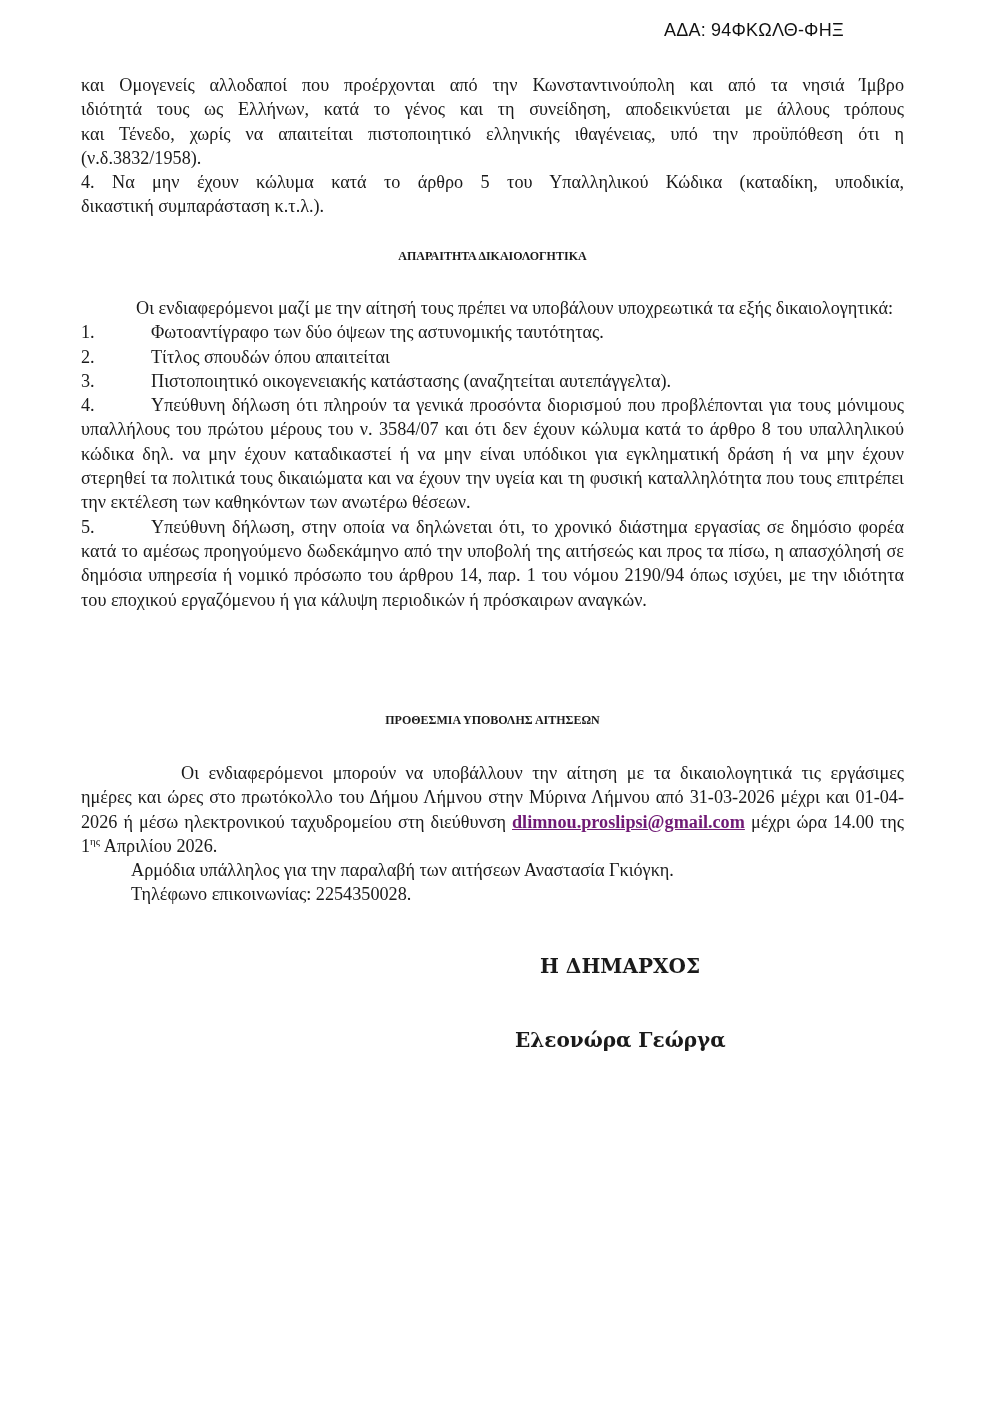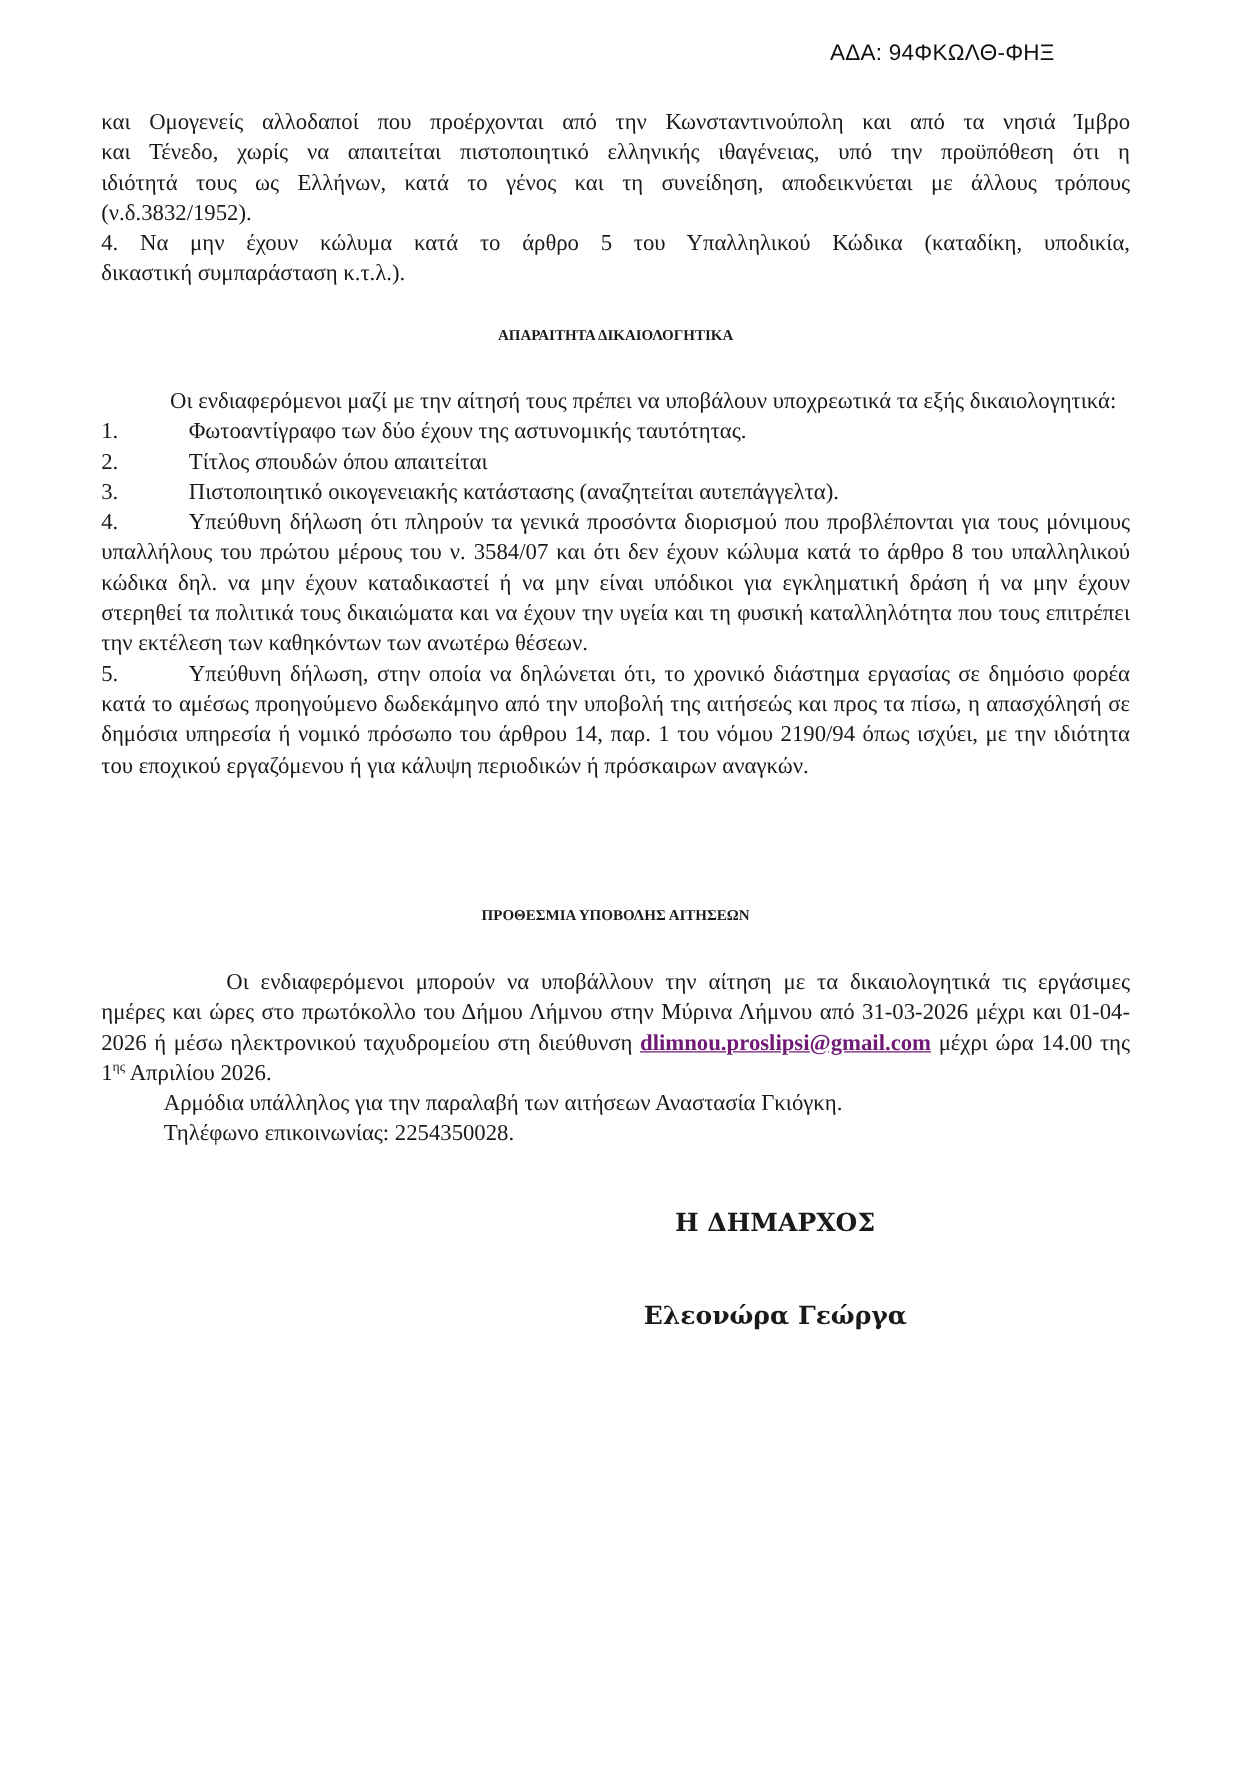--- a/index.html
+++ b/index.html
@@ -1,17 +1,17 @@
 <!DOCTYPE html>
 <html><head>
 <meta charset="utf-8">
 <style>
   html, body { margin: 0; padding: 0; background: #ffffff; }
   body { width: 1000px; height: 1412px; position: relative; overflow: hidden; color: #111111; }
-  .page { position: absolute; left: 0; top: 16px; width: 1000px; height: 1091px; background: #ffffff; }
+  .page { position: absolute; left: 0; top: 4px; width: 1000px; height: 1091px; background: #ffffff; }
   .ada {
     position: absolute; left: 664px; top: 16px;
     font-family: "Liberation Sans", sans-serif; font-size: 18px; color: #111;
     letter-spacing: 0.2px;
   }
   .body-text {
     position: absolute; left: 81px; width: 823px;
     font-family: "Liberation Serif", serif; font-size: 18.2px; line-height: 24.3px;
     color: #1a1a1a;
   }
@@ -35,32 +35,32 @@
 </style>
 </head>
 <body>
 
 <div class="page">
 
   <div class="ada">ΑΔΑ: 94ΦΚΩΛΘ-ΦΗΞ</div>
 
   <div class="body-text" style="top:69px;">
     <p class="justify-full">και Ομογενείς αλλοδαποί που προέρχονται από την Κωνσταντινούπολη και από τα νησιά Ίμβρο</p>
+    <p class="justify-full">ιδιότητά τους ως Ελλήνων, κατά το γένος και τη συνείδηση, αποδεικνύεται με άλλους τρόπους</p>
     <p class="justify-full">και Τένεδο, χωρίς να απαιτείται πιστοποιητικό ελληνικής ιθαγένειας, υπό την προϋπόθεση ότι η</p>
-    <p class="justify-full">ιδιότητά τους ως Ελλήνων, κατά το γένος και τη συνείδηση, αποδεικνύεται με άλλους τρόπους</p>
-    <p>(ν.δ.3832/1952).</p>
+    <p>(ν.δ.3832/1958).</p>
     <p class="justify-full">4. Να μην έχουν κώλυμα κατά το άρθρο 5 του Υπαλληλικού Κώδικα (καταδίκη, υποδικία,</p>
     <p>δικαστική συμπαράσταση κ.τ.λ.).</p>
   </div>
 
   <div class="heading" style="top:245px;">ΑΠΑΡΑΙΤΗΤΑ ΔΙΚΑΙΟΛΟΓΗΤΙΚΑ</div>
 
   <div class="body-text" style="top:292px;">
     <p class="justify indent1">Οι ενδιαφερόμενοι μαζί με την αίτησή τους πρέπει να υποβάλουν υποχρεωτικά τα εξής δικαιολογητικά:</p>
-    <p class="numbered"><span class="num">1.</span><span>Φωτοαντίγραφο των δύο έχουν της αστυνομικής ταυτότητας.</span></p>
+    <p class="numbered"><span class="num">1.</span><span>Φωτοαντίγραφο των δύο όψεων της αστυνομικής ταυτότητας.</span></p>
     <p class="numbered"><span class="num">2.</span><span>Τίτλος σπουδών όπου απαιτείται</span></p>
     <p class="numbered"><span class="num">3.</span><span>Πιστοποιητικό οικογενειακής κατάστασης (αναζητείται αυτεπάγγελτα).</span></p>
     <p class="justify"><span class="num">4.</span><span>Υπεύθυνη δήλωση ότι πληρούν τα γενικά προσόντα διορισμού που προβλέπονται για τους μόνιμους υπαλλήλους του πρώτου μέρους του ν. 3584/07 και ότι δεν έχουν κώλυμα κατά το άρθρο 8 του υπαλληλικού κώδικα δηλ. να μην έχουν καταδικαστεί ή να μην είναι υπόδικοι για εγκληματική δράση ή να μην έχουν στερηθεί τα πολιτικά τους δικαιώματα και να έχουν την υγεία και τη φυσική καταλληλότητα που τους επιτρέπει την εκτέλεση των καθηκόντων των ανωτέρω θέσεων.</span></p>
     <p class="justify"><span class="num">5.</span><span>Υπεύθυνη δήλωση, στην οποία να δηλώνεται ότι, το χρονικό διάστημα εργασίας σε δημόσιο φορέα κατά το αμέσως προηγούμενο δωδεκάμηνο από την υποβολή της αιτήσεώς και προς τα πίσω, η απασχόλησή σε δημόσια υπηρεσία ή νομικό πρόσωπο του άρθρου 14, παρ. 1 του νόμου 2190/94 όπως ισχύει, με την ιδιότητα του εποχικού εργαζόμενου ή για κάλυψη περιοδικών ή πρόσκαιρων αναγκών.</span></p>
   </div>
 
   <div class="heading" style="top:709px;">ΠΡΟΘΕΣΜΙΑ ΥΠΟΒΟΛΗΣ ΑΙΤΗΣΕΩΝ</div>
 
   <div class="body-text" style="top:757px;">
     <p class="justify indent2"><span>Οι ενδιαφερόμενοι μπορούν να υποβάλλουν την αίτηση με τα δικαιολογητικά τις εργάσιμες ημέρες και ώρες στο πρωτόκολλο του Δήμου Λήμνου στην Μύρινα Λήμνου από 31-03-2026 μέχρι και 01-04-2026 ή μέσω ηλεκτρονικού ταχυδρομείου στη διεύθυνση</span> <a class="email" href="#">dlimnou.proslipsi@gmail.com</a><span> μέχρι ώρα  14.00 της 1</span><sup>ης</sup><span> Απριλίου 2026.</span></p>

